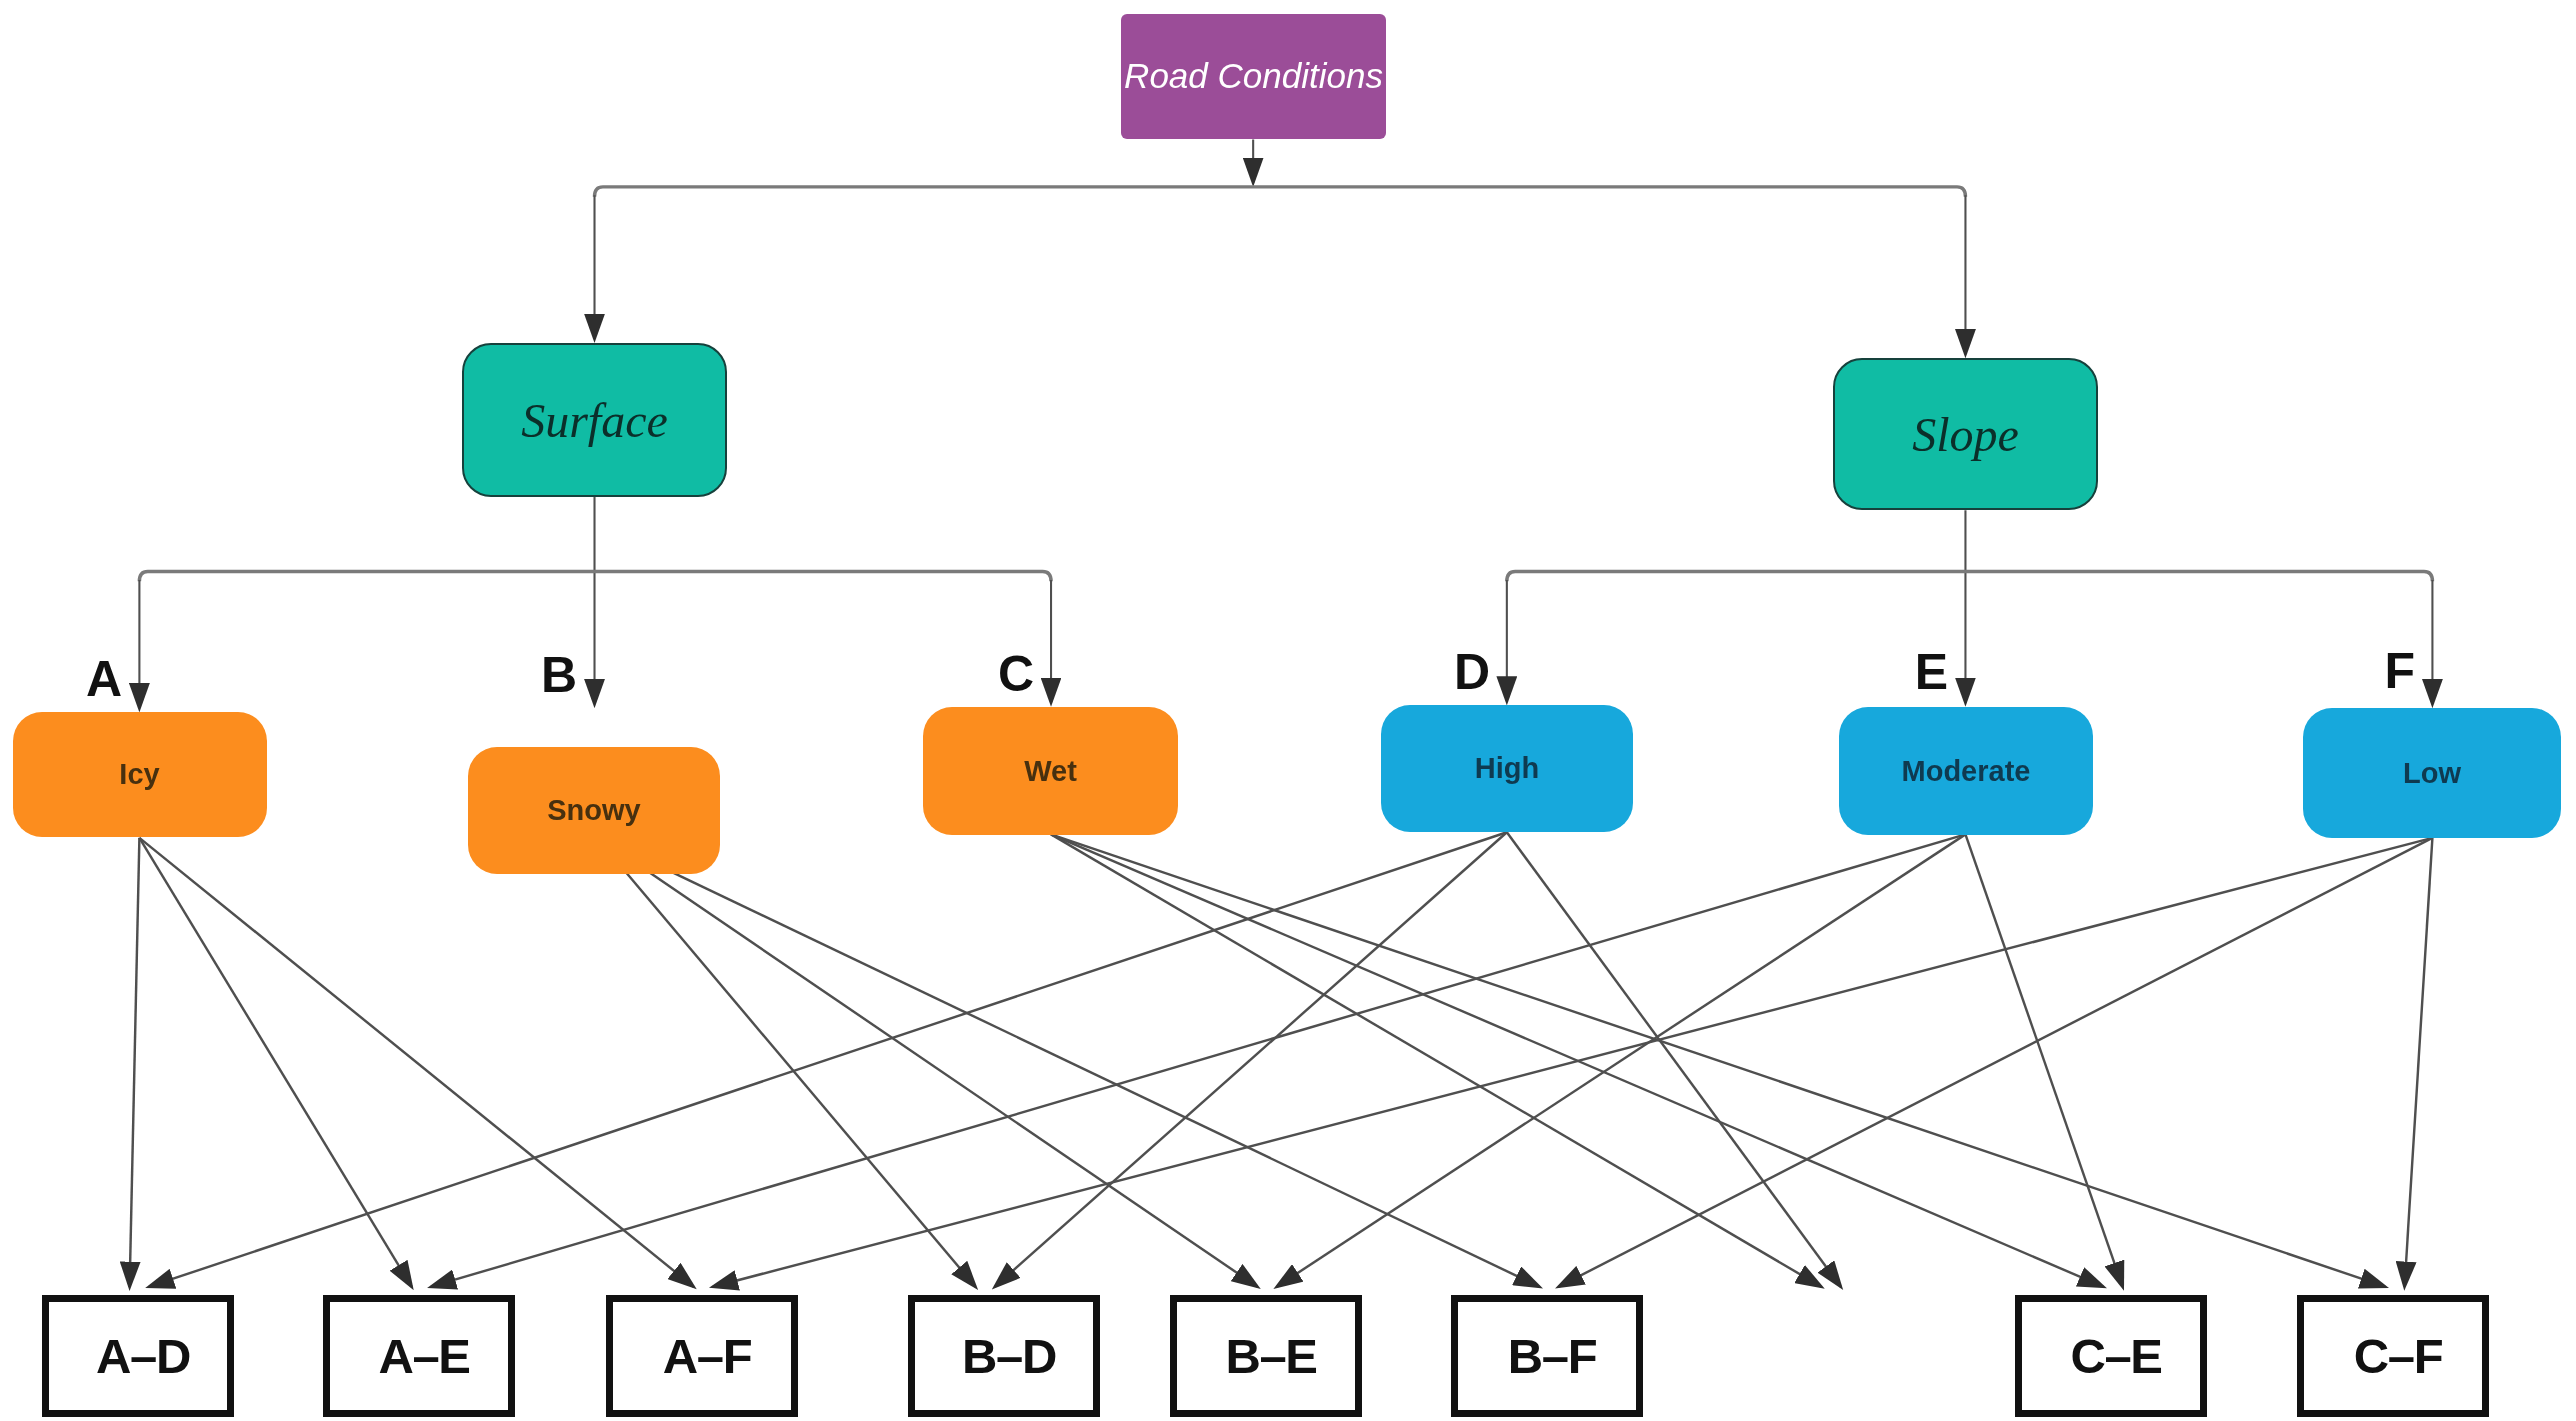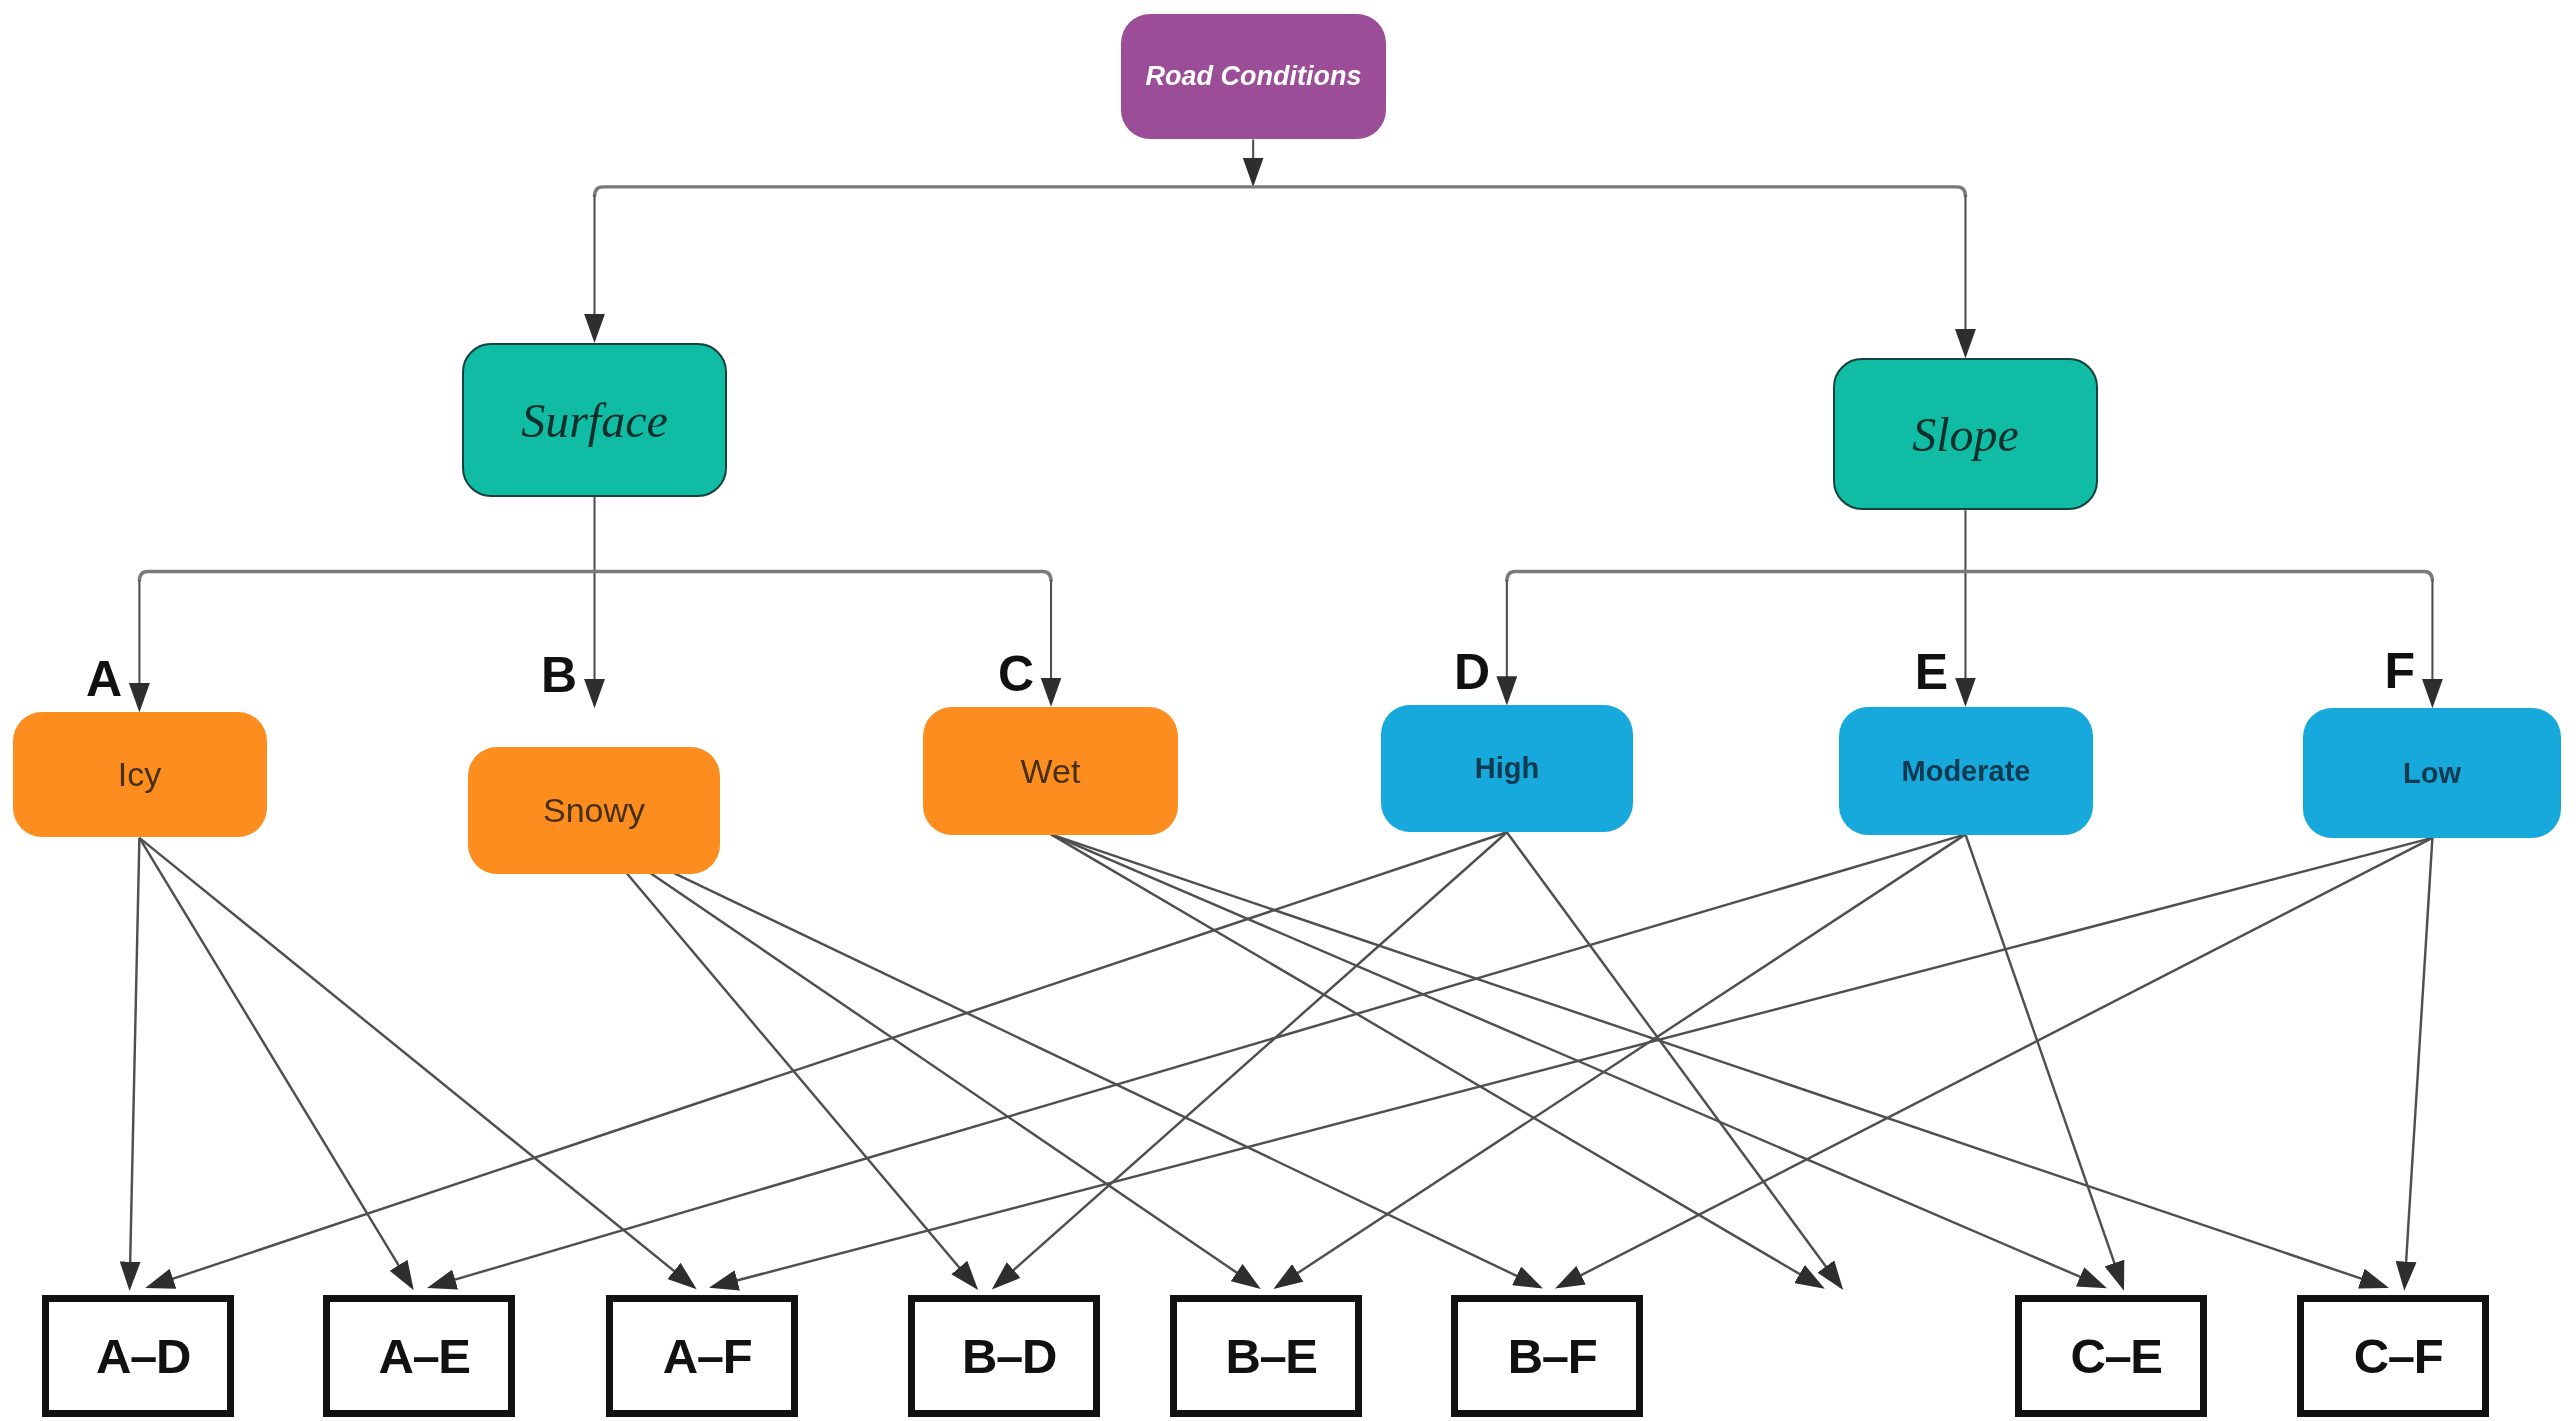--- a/index.html
+++ b/index.html
@@ -18,34 +18,34 @@
     display:flex;
     align-items:center;
     justify-content:center;
     text-align:center;
     box-sizing:border-box;
     border-radius:29px;
   }
   .node-root{
     background:var(--root-fill,#9B4D98);
     color:var(--root-text,#fff);
-    font-size:27px;font-weight:700;font-style:italic;line-height:1.16;
+    font-size:35px;font-weight:400;font-style:italic;line-height:1.16;border-radius:6px;
   }
   .node-branch{
     background:var(--branch-fill,#10BCA4);
     border:2.1px solid var(--branch-border,#16413C);
     color:var(--branch-text,#0B2F2A);
     font-family:"Liberation Serif", serif;
     font-style:italic;
     font-size:48px;
   }
   .node-surface-child{
     background:var(--surface-child-fill,#FC8D1E);
     color:var(--surface-child-text,#47300F);
-    font-size:34px;font-weight:400;
+    font-size:29px;font-weight:700;
   }
   .node-slope-child{
     background:var(--slope-child-fill,#17A8DC);
     color:var(--slope-child-text,#0F3A50);
     font-size:29px;font-weight:700;
   }
   .letter{
     position:absolute;
     width:42px;
     text-align:right;

